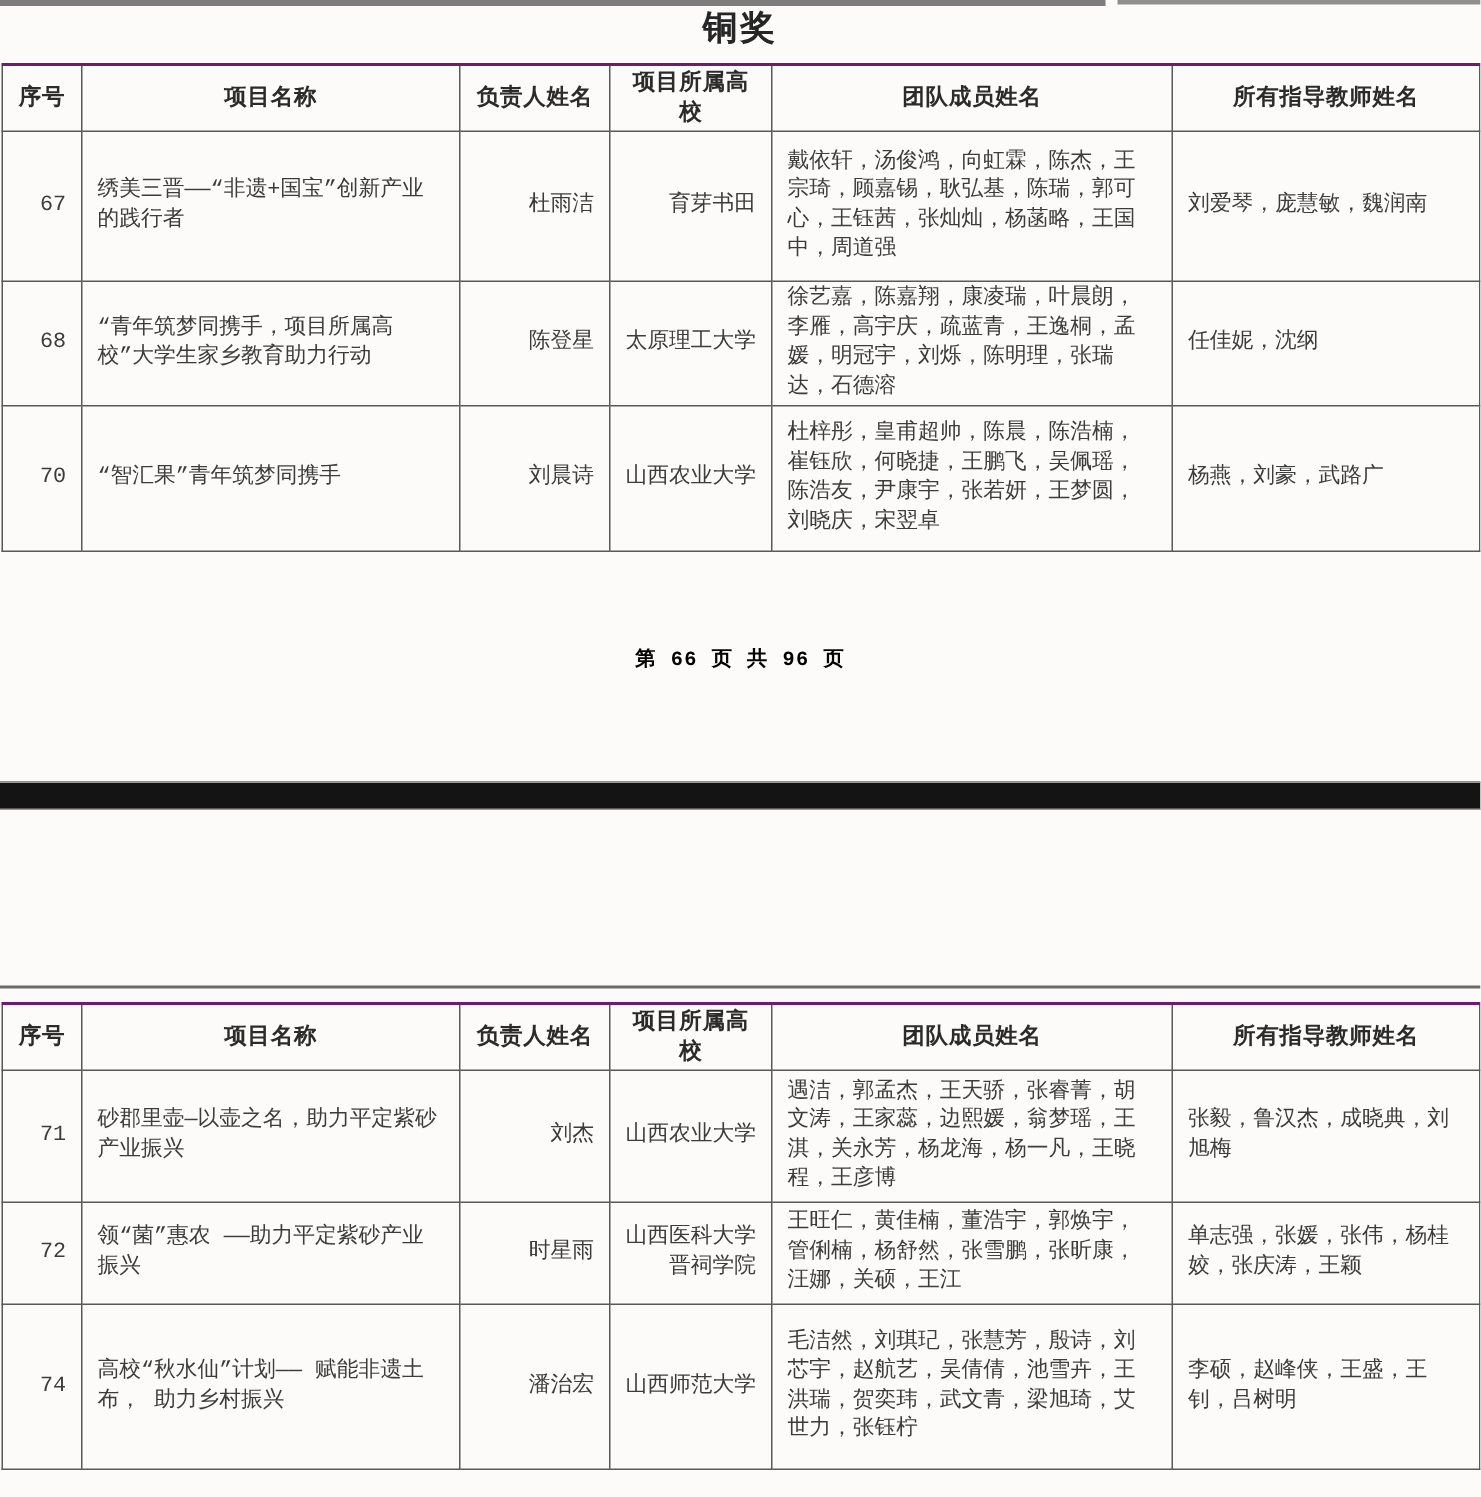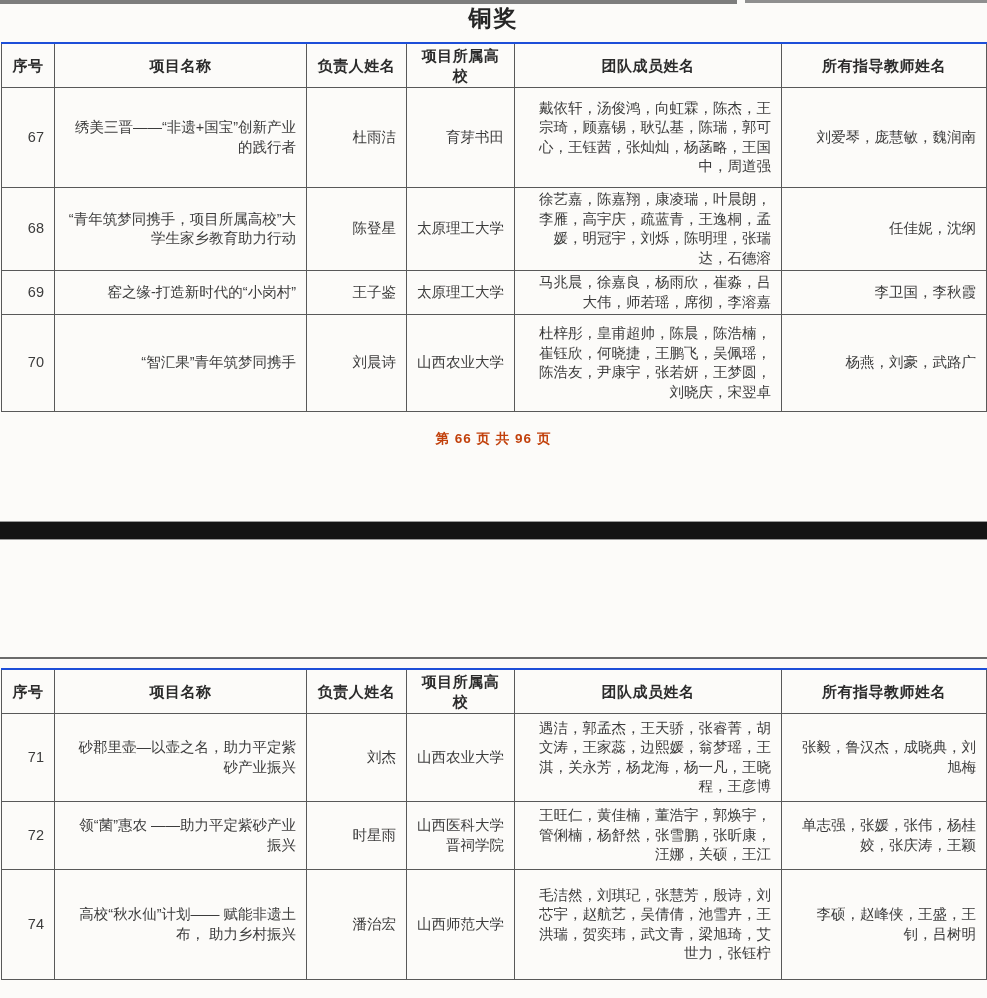--- a/index.html
+++ b/index.html
@@ -1,20 +1,20 @@
 <!DOCTYPE html>
 <html><head>
 <meta charset="utf-8">
 <style>
   html,body { margin:0; padding:0; }
   body { width:987px; height:998px; overflow:hidden; background:#ffffff; }
   .canvas {
     position:relative; width:987px; height:998px; overflow:hidden;
     background:#fcfbf9;
-    font-family:Liberation Sans, sans-serif;
+    font-family:Liberation Mono, monospace;
     color:#3c3c3c;
   }
   .top-artifact { position:absolute; top:0; }
   .ta-left  { left:0;    width:737px; height:4px; background:#7d7d7d; }
   .ta-right { left:745px; width:242px; height:3px; background:#8f8f8f; }
 
   .page-title {
     position:absolute; top:3px; left:0; width:987px;
     text-align:center; font-size:23px; font-weight:bold;
     color:#262626; letter-spacing:2px; margin:0;
@@ -26,33 +26,33 @@
     background:transparent;
   }
   table.t1 { top:42px; }
   table.t2 { top:668px; }
   table.award td, table.award th {
     border:1px solid #595959;
     font-size:14.5px; line-height:19.5px;
     padding:2px 10px; vertical-align:middle;
     overflow:hidden; word-break:break-all;
   }
-  table.award { border-top:2px solid #1d4ed8; }
+  table.award { border-top:2px solid #701a75; }
   table.award th {
     font-weight:bold; text-align:center; font-size:15px;
     color:#2b2b2b; letter-spacing:0.5px;
   }
   .c-no, .c-leader, .c-univ { text-align:right; }
-  .c-proj, .c-members, .c-advisors { text-align:right; }
+  .c-proj, .c-members, .c-advisors { text-align:left; }
   .c-members { padding:2px 8px 2px 10px; }
 
   .page-footer {
     position:absolute; top:430px; left:0; width:987px;
     text-align:center; font-size:13.5px; font-weight:bold;
-    color:#c2410c; letter-spacing:1px;
+    color:#000000; letter-spacing:1px;
   }
   .page-break-bar {
     position:absolute; top:521px; left:0; width:987px; height:17px;
     background:#141414;
     border-top:1px solid #9a9a9a; border-bottom:1px solid #9a9a9a;
   }
   .pre-table-line {
     position:absolute; top:657px; left:0; width:987px; height:2px;
     background:#6b6b6b;
   }
@@ -95,28 +95,20 @@
         <td class="c-members">戴依轩，汤俊鸿，向虹霖，陈杰，王宗琦，顾嘉锡，耿弘基，陈瑞，郭可心，王钰茜，张灿灿，杨菡略，王国中，周道强</td>
         <td class="c-advisors">刘爱琴，庞慧敏，魏润南</td>
       </tr>
       <tr style="height:60px">
         <td class="c-no">68</td>
         <td class="c-proj">“青年筑梦同携手，项目所属高校”大学生家乡教育助力行动</td>
         <td class="c-leader">陈登星</td>
         <td class="c-univ">太原理工大学</td>
         <td class="c-members">徐艺嘉，陈嘉翔，康凌瑞，叶晨朗，李雁，高宇庆，疏蓝青，王逸桐，孟媛，明冠宇，刘烁，陈明理，张瑞达，石德溶</td>
         <td class="c-advisors">任佳妮，沈纲</td>
-      </tr>
-      <tr style="height:42px">
-        <td class="c-no">69</td>
-        <td class="c-proj">窑之缘-打造新时代的“小岗村”</td>
-        <td class="c-leader">王子鉴</td>
-        <td class="c-univ">太原理工大学</td>
-        <td class="c-members">马兆晨，徐嘉良，杨雨欣，崔淼，吕大伟，师若瑶，席彻，李溶嘉</td>
-        <td class="c-advisors">李卫国，李秋霞</td>
       </tr>
       <tr style="height:97px">
         <td class="c-no">70</td>
         <td class="c-proj">“智汇果”青年筑梦同携手</td>
         <td class="c-leader">刘晨诗</td>
         <td class="c-univ">山西农业大学</td>
         <td class="c-members">杜梓彤，皇甫超帅，陈晨，陈浩楠，崔钰欣，何晓捷，王鹏飞，吴佩瑶，陈浩友，尹康宇，张若妍，王梦圆，刘晓庆，宋翌卓</td>
         <td class="c-advisors">杨燕，刘豪，武路广</td>
       </tr>
     </tbody>

